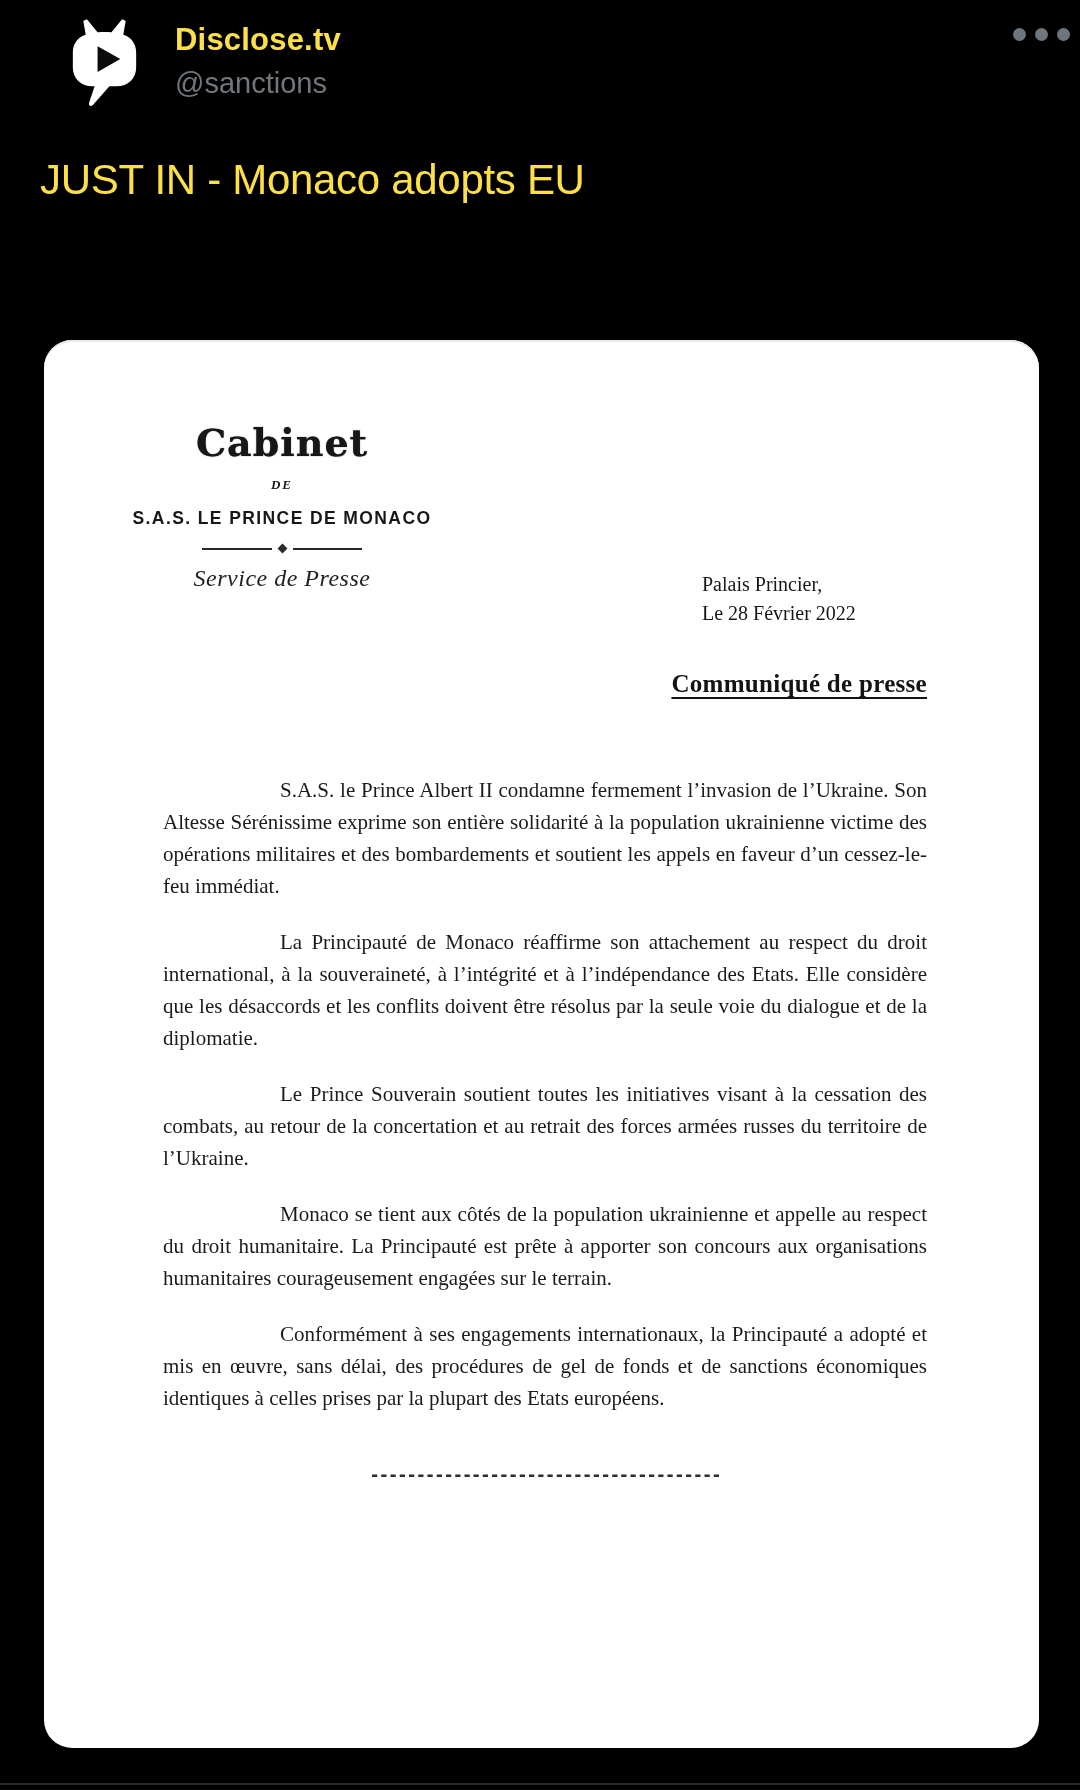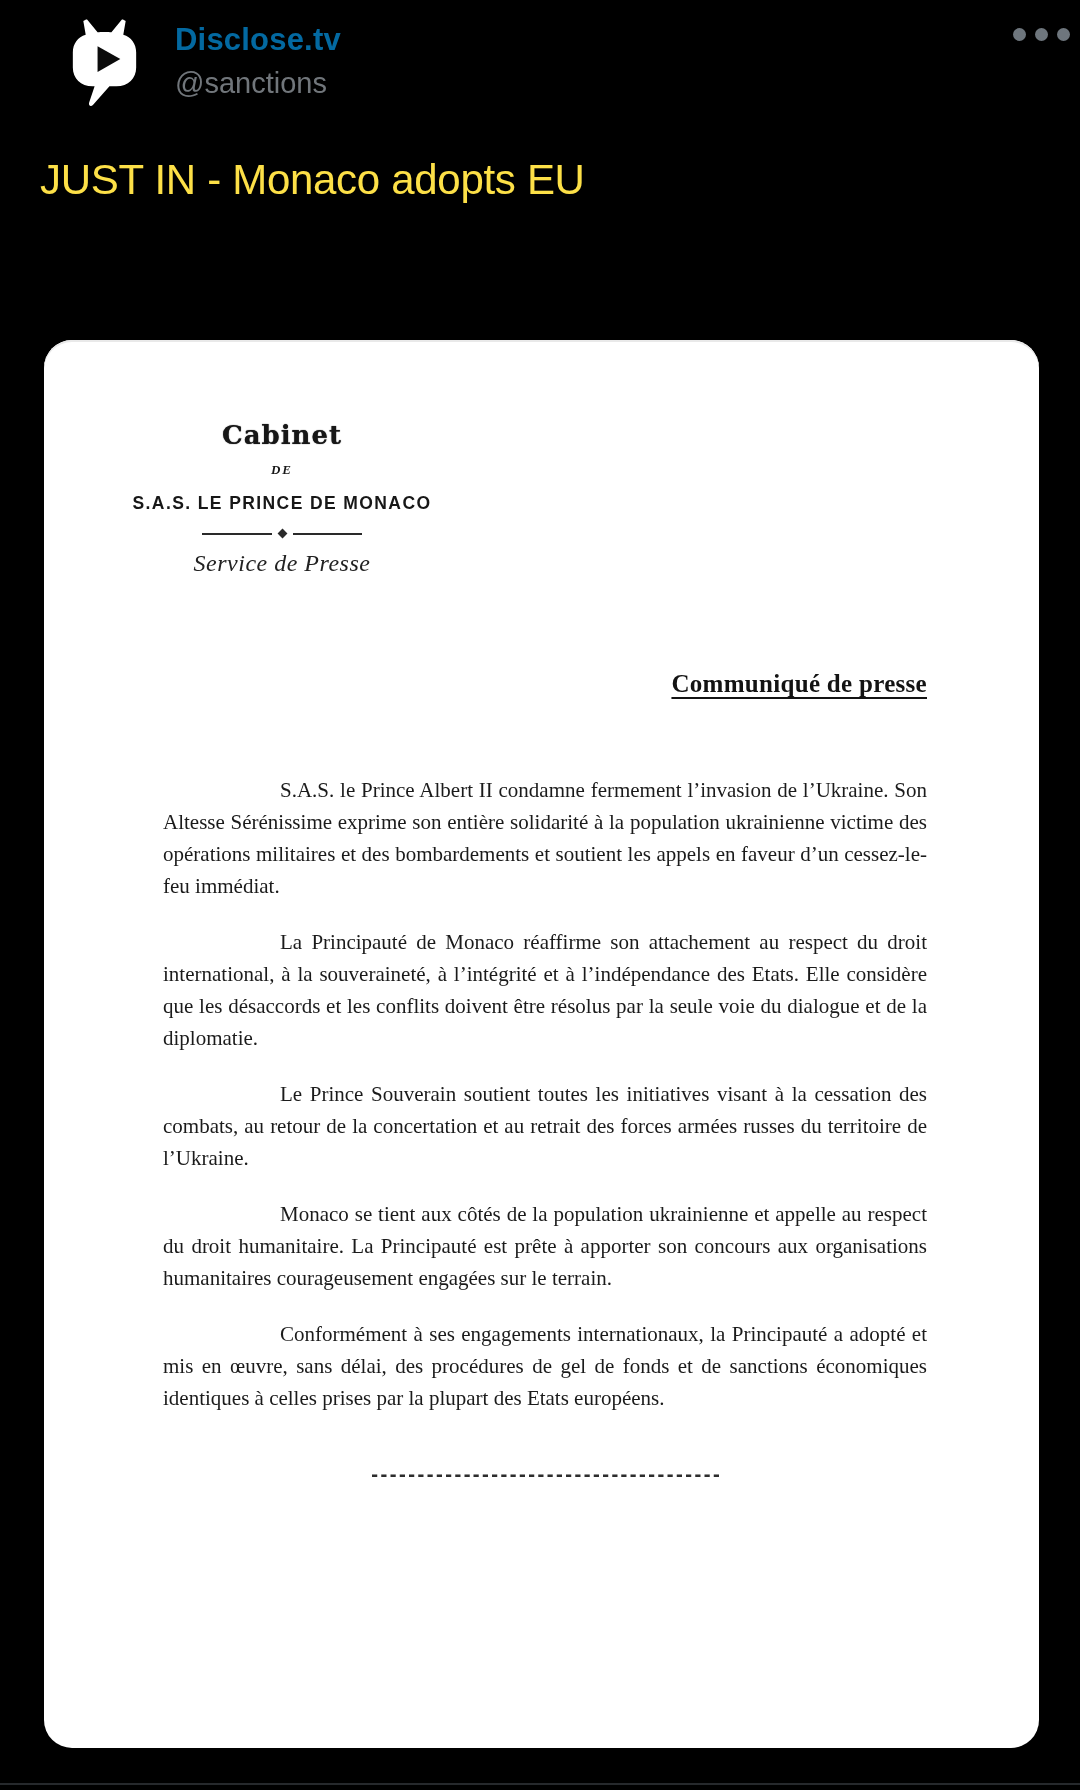--- a/index.html
+++ b/index.html
@@ -24,21 +24,21 @@
     width: 95px; height: 95px;
     border-radius: 50%;
     background: #000;
     flex: 0 0 auto;
     overflow: hidden;
   }
   .author-block { margin-left: 23px; padding-top: 6px; }
   .author-name {
     font-size: 31px;
     font-weight: 700;
-    color: #0369a1;
+    color: #fde047;
     letter-spacing: 0.2px;
   }
   .author-handle {
     margin-top: 9px;
     font-size: 29px;
     font-weight: 400;
     color: #71767B;
   }
   .more-btn {
     position: absolute;
@@ -81,21 +81,21 @@
   .letterhead {
     position: absolute;
     top: 80px; left: 88px;
     width: 300px;
     text-align: center;
     color: #171717;
   }
   .lh-cabinet {
     font-family: "DejaVu Serif", serif;
     font-weight: 700;
-    font-size: 26px;
+    font-size: 38px;
     letter-spacing: 1px;
     text-shadow: 0 0 1px #222;
   }
   .lh-de {
     margin-top: 12px;
     font-style: italic;
     font-weight: 700;
     font-size: 13px;
     letter-spacing: 2px;
   }
@@ -223,20 +223,24 @@
       <div class="lh-de">DE</div>
       <div class="lh-prince">S.A.S. LE PRINCE DE MONACO</div>
       <div class="lh-divider">
         <span class="rule"></span>
         <span class="gem"></span>
         <span class="rule"></span>
       </div>
       <div class="lh-service">Service de Presse</div>
     </div>
 
+    <div class="dateline">
+      <div>Palais Princier,</div>
+      <div>Le 28 Février 2022</div>
+    </div>
 
     <div class="doc-title-row">
       <span class="doc-title">Communiqué de presse</span>
     </div>
 
     <div class="doc-body">
       <p>S.A.S. le Prince Albert II condamne fermement l’invasion de l’Ukraine. Son Altesse Sérénissime exprime son entière solidarité à la population ukrainienne victime des opérations militaires et des bombardements et soutient les appels en faveur d’un cessez-le-feu immédiat.</p>
       <p>La Principauté de Monaco réaffirme son attachement au respect du droit international, à la souveraineté, à l’intégrité et à l’indépendance des Etats. Elle considère que les désaccords et les conflits doivent être résolus par la seule voie du dialogue et de la diplomatie.</p>
       <p>Le Prince Souverain soutient toutes les initiatives visant à la cessation des combats, au retour de la concertation et au retrait des forces armées russes du territoire de l’Ukraine.</p>
       <p>Monaco se tient aux côtés de la population ukrainienne et appelle au respect du droit humanitaire. La Principauté est prête à apporter son concours aux organisations humanitaires courageusement engagées sur le terrain.</p>

